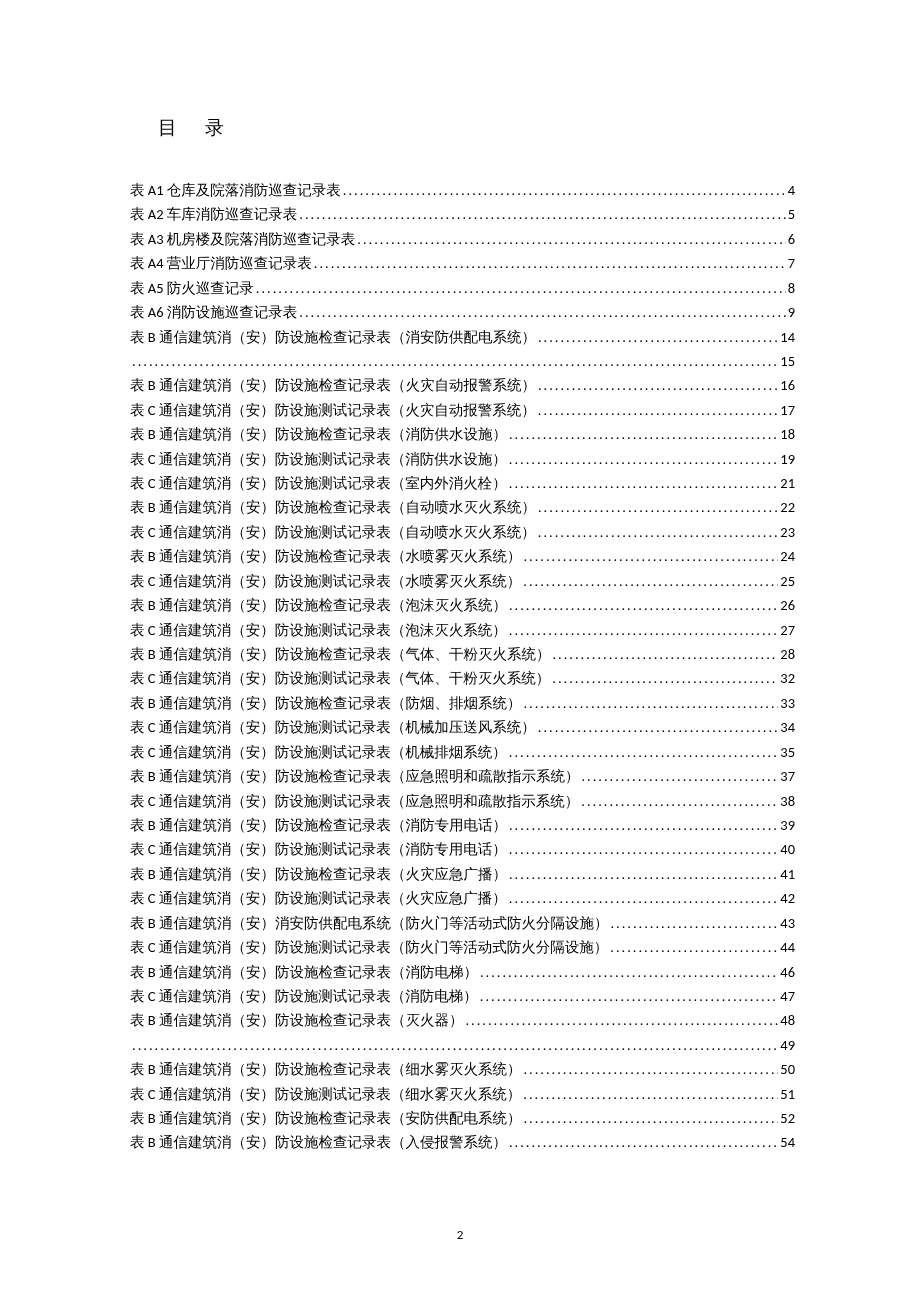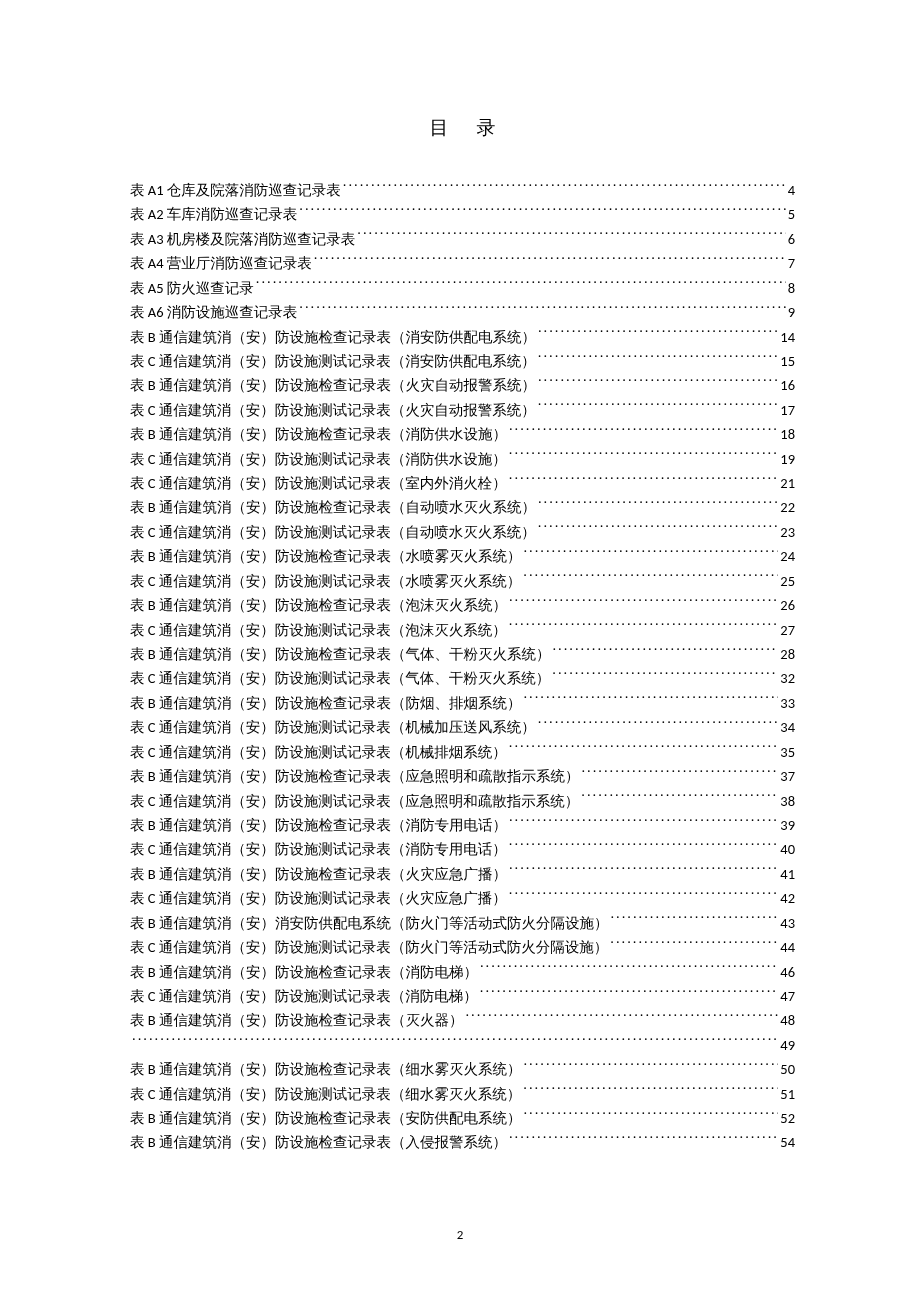--- a/index.html
+++ b/index.html
@@ -6,32 +6,32 @@
     body {
       width: 920px;
       height: 1302px;
       background: #fff;
       font-family: "SimSun", "宋体", serif;
       color: #000;
       padding: 115px 125px 0 130px;
       font-size: 14.5px;
     }
     .title {
-      text-align: center;
+      text-align: left;
       font-size: 19px;
       letter-spacing: 28px;
       margin-bottom: 38px;
       padding-left: 28px;
     }
     .toc {
       line-height: 1.65;
     }
     .toc-entry {
       display: flex;
-      align-items: flex-start;
+      align-items: flex-end;
       white-space: nowrap;
       margin-bottom: 0.5px;
     }
     .toc-text {
       flex-shrink: 0;
     }
     .toc-leader {
       flex: 1;
       overflow: hidden;
       position: relative;
@@ -95,21 +95,20 @@
       <span class="toc-text mix">表 A6 消防设施巡查记录表</span>
       <span class="toc-leader"></span>
       <span class="toc-page mix">9</span>
     </div>
     <div class="toc-entry">
       <span class="toc-text mix">表 B 通信建筑消（安）防设施检查记录表（消安防供配电系统）</span>
       <span class="toc-leader"></span>
       <span class="toc-page mix">14</span>
     </div>
     <div class="toc-entry">
-      <span class="toc-text mix">表 C 通信建筑消（安）防设施测试记录表（消安防供配电系统）</span>
       <span class="toc-leader"></span>
       <span class="toc-page mix">15</span>
     </div>
     <div class="toc-entry">
       <span class="toc-text mix">表 B 通信建筑消（安）防设施检查记录表（火灾自动报警系统）</span>
       <span class="toc-leader"></span>
       <span class="toc-page mix">16</span>
     </div>
     <div class="toc-entry">
       <span class="toc-text mix">表 C 通信建筑消（安）防设施测试记录表（火灾自动报警系统）</span>

